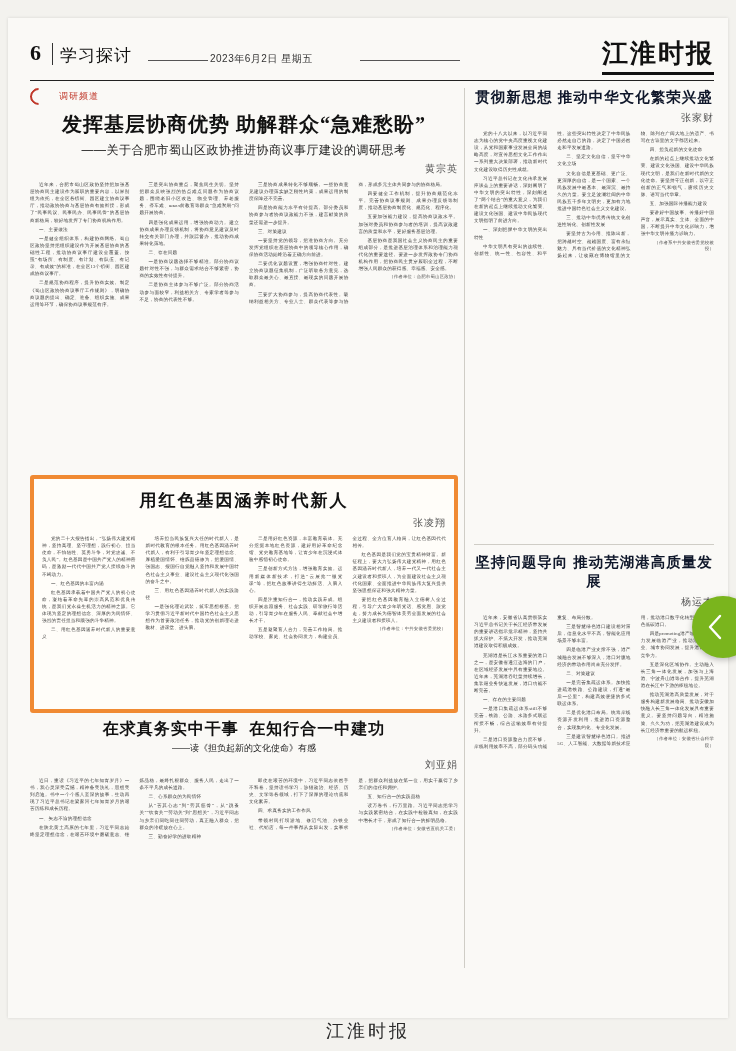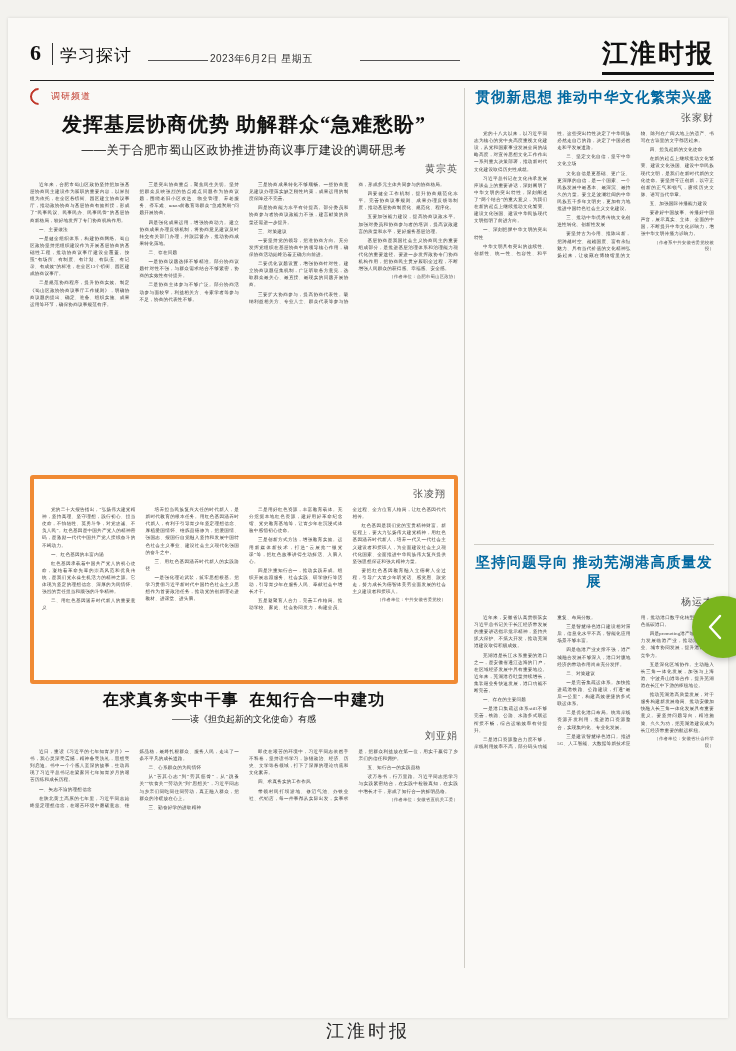--- a/index.html
+++ b/index.html
@@ -106,21 +106,21 @@
     position: absolute;
     left: 456px; top: 70px;
     width: 1px; height: 880px;
     background: #cfcdc6;
   }
 
   
   .kicker {
     display: flex;
     align-items: center;
-    gap: 4px;
+    gap: 12px;
     margin-bottom: 6px;
   }
   .kicker-moon {
     width: 13px; height: 13px;
     border-radius: 50%;
     border: 2px solid #c0392b;
     border-right-color: transparent;
     border-top-color: transparent;
     transform: rotate(45deg);
   }
@@ -200,25 +200,25 @@
   }
   .subhead-3 {
     font-size: 9px;
     text-align: center;
     color: #222;
     margin-bottom: 3px;
   }
 
   
   .headline-r {
-    font-family: Liberation Serif, serif;
+    font-family: Liberation Sans, sans-serif;
     font-size: 14.5px;
     font-weight: bold;
     text-align: center;
-    color: #0369a1;
+    color: #0f172a;
     letter-spacing: 1px;
     margin: 0 0 4px;
   }
   .hr-thin {
     height: 1px;
     background: #cfcdc6;
     margin: 8px 0 8px;
   }
 
   
@@ -294,20 +294,21 @@
           <p>二要优化议题设置，增强协商针对性。建立协商议题征集机制，广泛听取各方意见，选取群众最关心、最直接、最现实的问题开展协商。</p>
           <p>三要扩大协商参与，提高协商代表性。吸纳利益相关方、专业人士、群众代表等参与协商，形成多元主体共同参与的协商格局。</p>
           <p>四要健全工作机制，提升协商规范化水平。完善协商议事规则、成果办理反馈等制度，推动基层协商制度化、规范化、程序化。</p>
           <p>五要加强能力建设，提高协商议政水平。加强对委员和协商参与者的培训，提高议政建言的质量和水平，更好服务基层治理。</p>
           <p>基层协商是我国社会主义协商民主的重要组成部分，是推进基层治理体系和治理能力现代化的重要途径。要进一步发挥政协专门协商机构作用，把协商民主贯穿履职全过程，不断增强人民群众的获得感、幸福感、安全感。</p>
           <p class="sig">（作者单位：合肥市蜀山区政协）</p>
         </div>
       </div>
 
       <div class="highlight-box">
+        <div class="headline-2">用红色基因涵养时代新人</div>
         <div class="byline">张凌翔</div>
         <div class="txtcols c4" style="height:168px;">
           <p>党的二十大报告指出，“弘扬伟大建党精神，坚持真理、坚守理想，践行初心、担当使命，不怕牺牲、英勇斗争，对党忠诚、不负人民”。红色基因是中国共产党人的精神密码，是激励一代代中国共产党人接续奋斗的不竭动力。</p>
           <p>一、红色基因的丰富内涵</p>
           <p>红色基因承载着中国共产党人的初心使命，凝结着革命先辈的崇高风范和优良传统，是我们党永葆生机活力的精神之源。它体现为坚定的理想信念、深厚的为民情怀、强烈的责任担当和顽强的斗争精神。</p>
           <p>二、用红色基因涵养时代新人的重要意义</p>
           <p>培养担当民族复兴大任的时代新人，是新时代教育的根本任务。用红色基因涵养时代新人，有利于引导青少年坚定理想信念、厚植爱国情怀、锤炼品德修为，把爱国情、强国志、报国行自觉融入坚持和发展中国特色社会主义事业、建设社会主义现代化强国的奋斗之中。</p>
           <p>三、用红色基因涵养时代新人的实践路径</p>
           <p>一是强化理论武装，筑牢思想根基。把学习贯彻习近平新时代中国特色社会主义思想作为首要政治任务，推动党的创新理论进教材、进课堂、进头脑。</p>
           <p>二是用好红色资源，丰富教育载体。充分挖掘本地红色资源，建好用好革命纪念馆、党史教育基地等，让青少年在沉浸式体验中感悟初心使命。</p>

